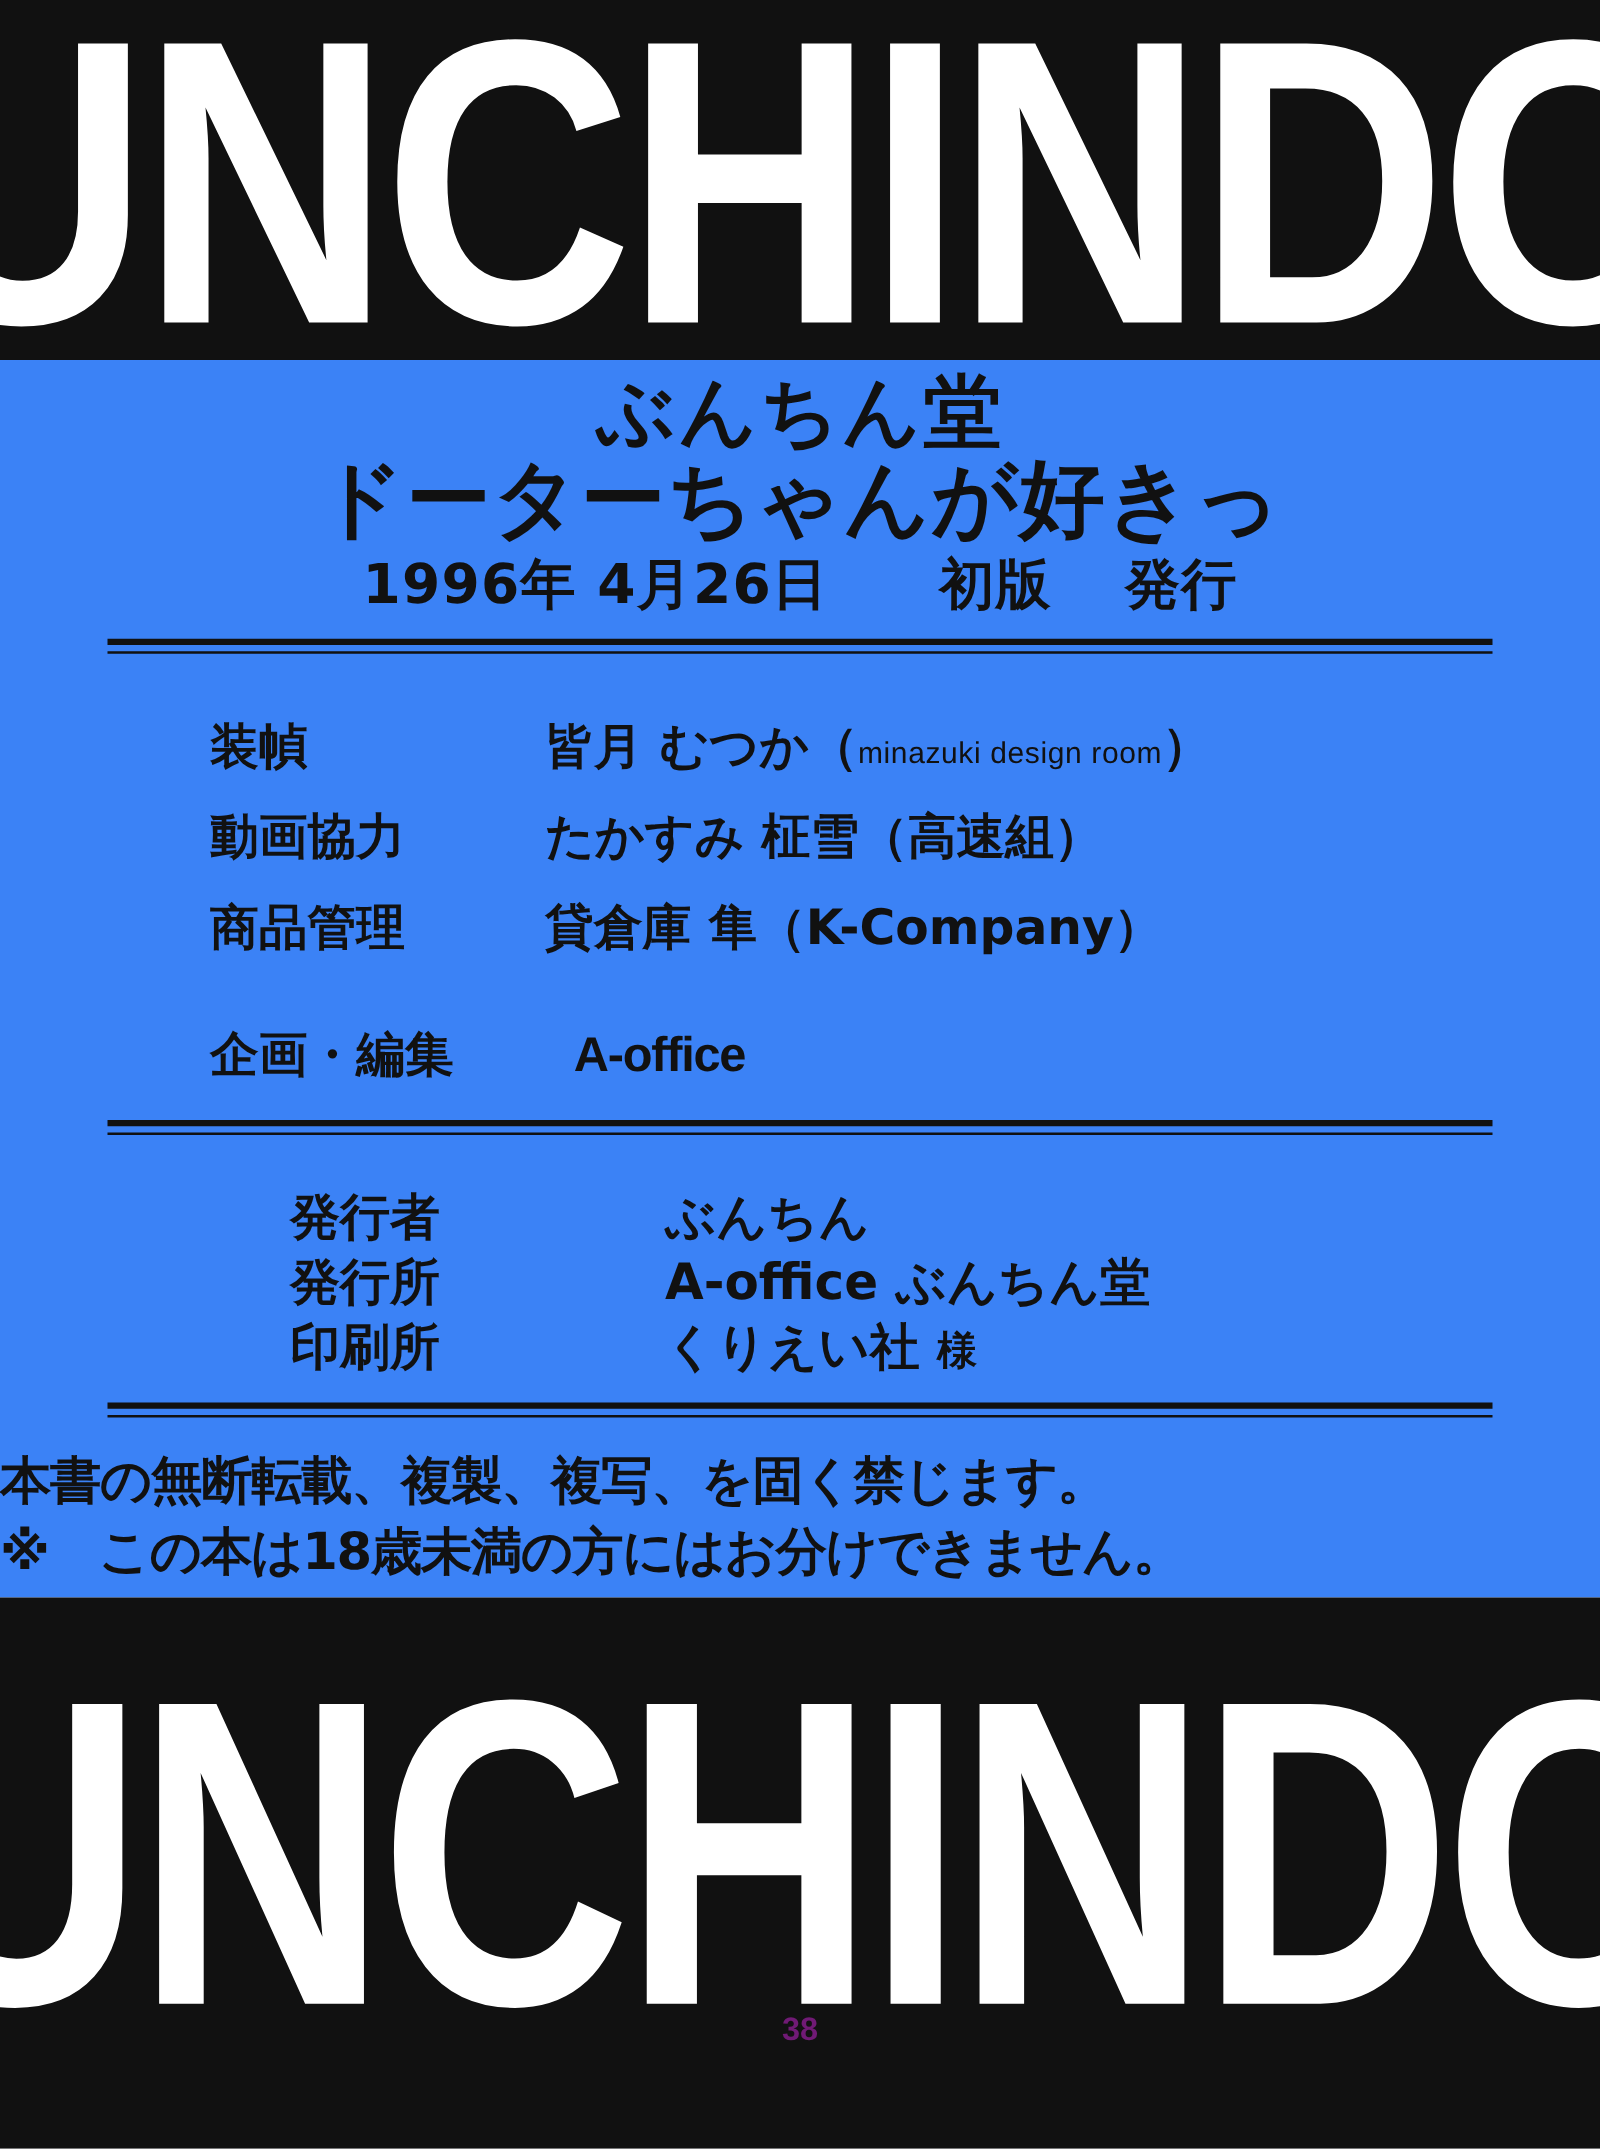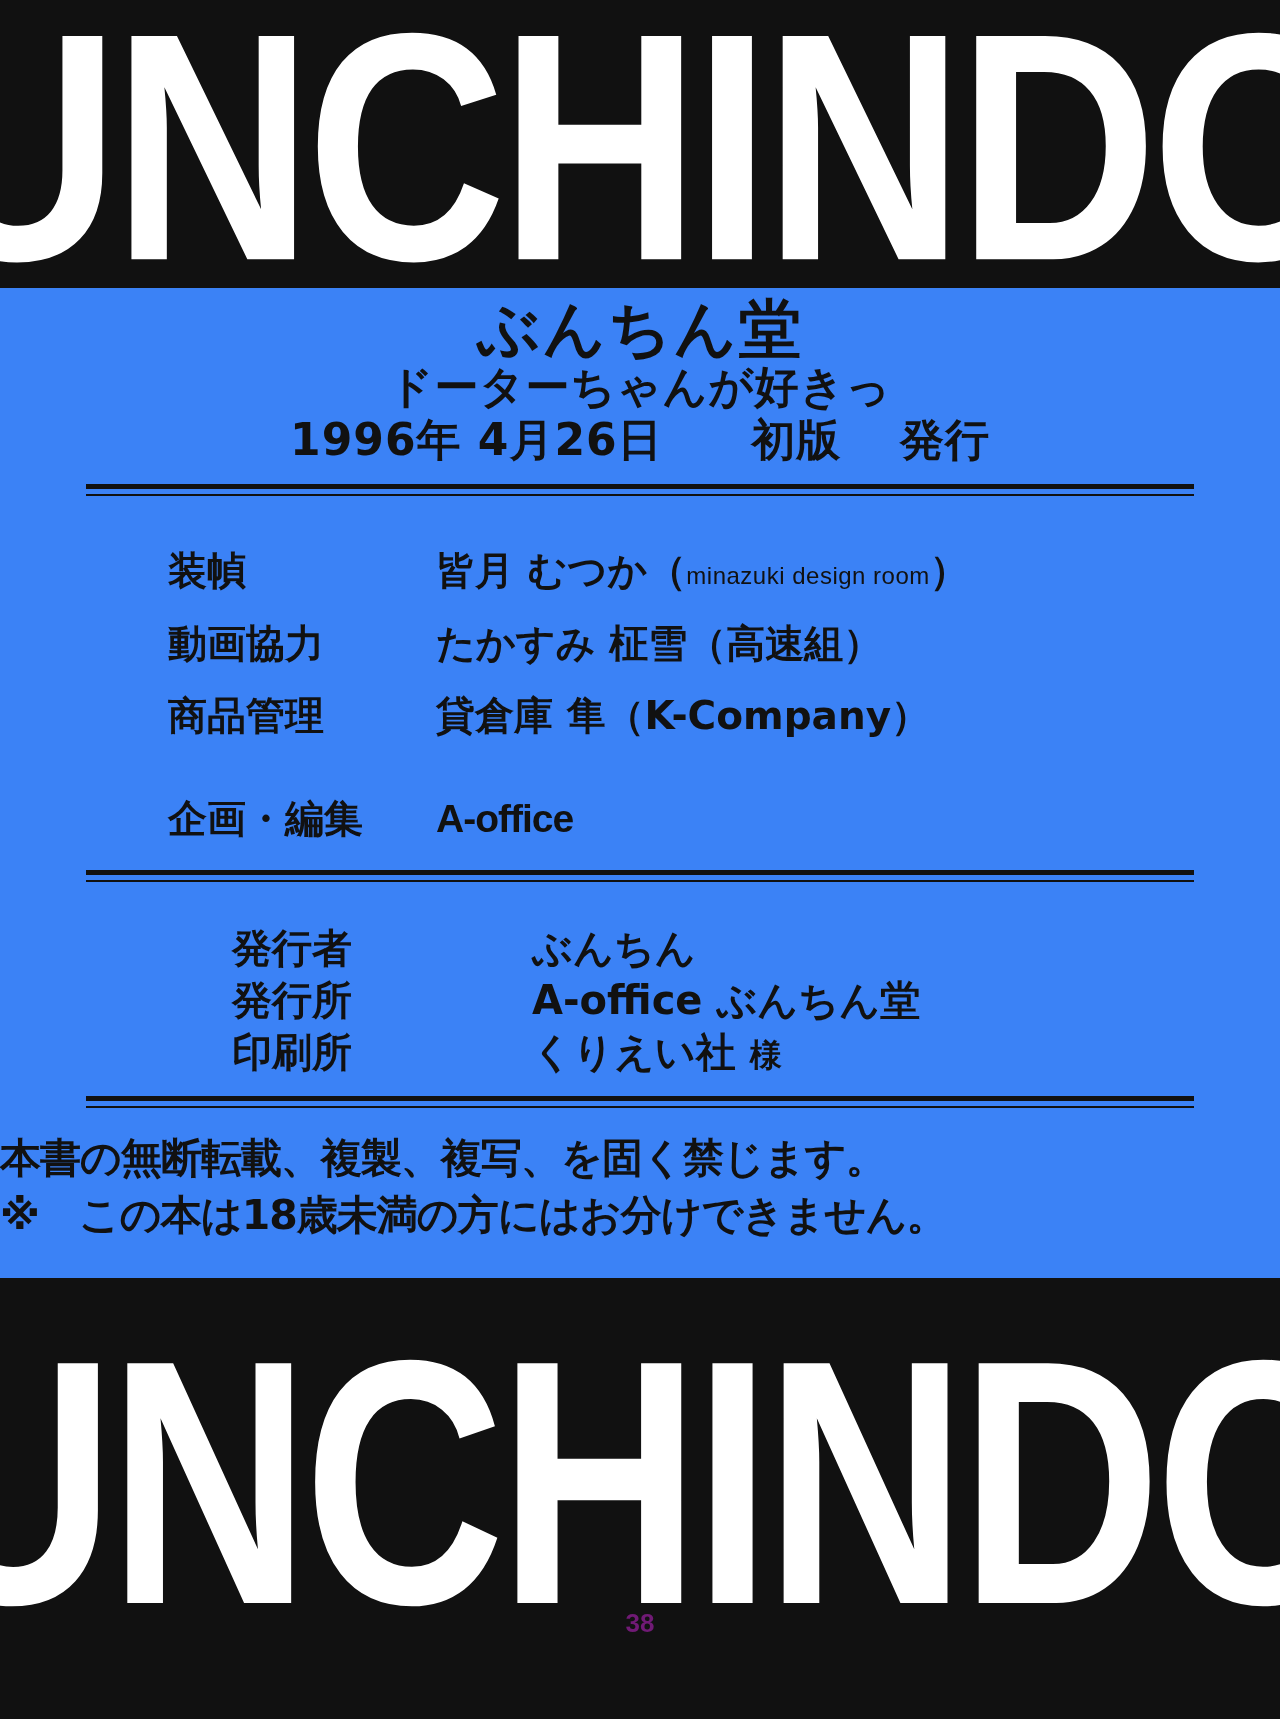--- a/index.html
+++ b/index.html
@@ -78,21 +78,21 @@
   .title-jp-1 {
     font-family: "DejaVu Sans", "Liberation Sans", sans-serif;
     font-weight: bold;
     font-size: 62px;
     line-height: 1.05;
     letter-spacing: 2px;
   }
   .title-jp-2 {
     font-family: "DejaVu Sans", "Liberation Sans", sans-serif;
     font-weight: bold;
-    font-size: 44px;
+    font-size: 68px;
     line-height: 1.1;
     letter-spacing: 1px;
     margin-top: 2px;
   }
   .pubdate {
     font-family: "DejaVu Sans", "Liberation Sans", sans-serif;
     font-weight: bold;
     font-size: 44px;
     letter-spacing: 1px;
   }
@@ -142,20 +142,21 @@
     margin-top: 17px;
   }
   .credit-value .small-latin {
     font-family: "Liberation Sans", sans-serif;
     font-size: 24px;
     font-weight: normal;
     letter-spacing: 0.5px;
   }
   .credit-row.planning {
     margin-top: 30px;
+    gap: 23px;
   }
   .credit-row.planning .credit-value {
     font-family: "Liberation Sans", sans-serif;
     letter-spacing: -1px;
   }
 
   .rule-mid {
     margin: 24px 86px 0 86px;
     border-top: 5px solid #111;
     border-bottom: 2px solid #111;

